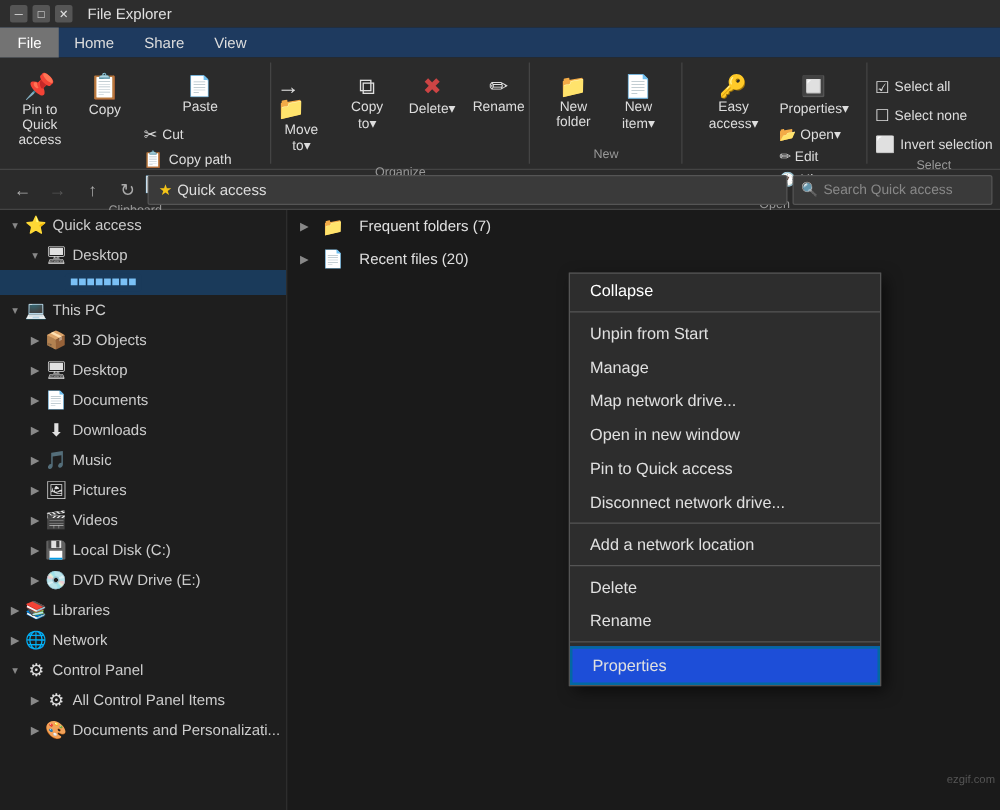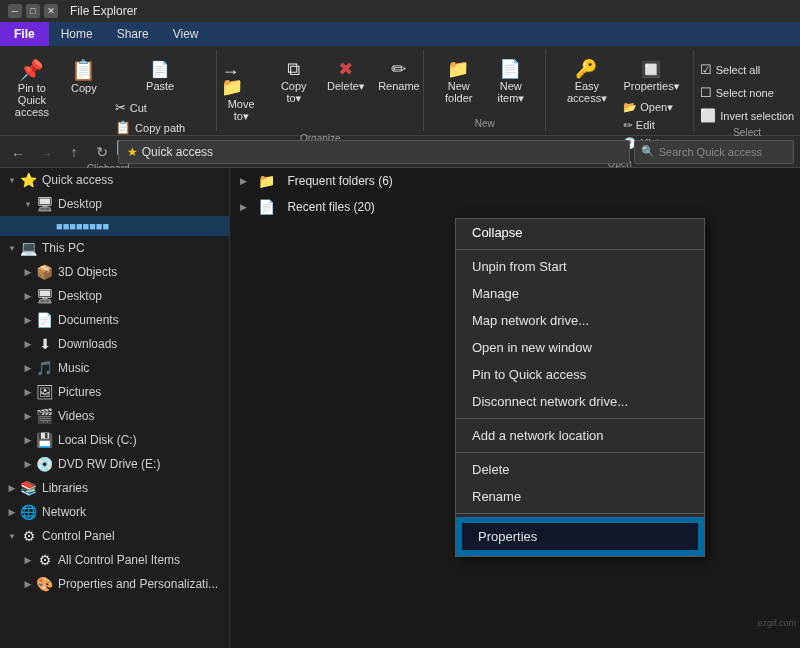--- a/index.html
+++ b/index.html
@@ -39,27 +39,27 @@
     }
 
     
     .menu-bar {
       height: 24px;
       background: #1e3a5f;
       display: flex;
       align-items: stretch;
     }
     .menu-file {
-      background: #6d28d9;
+      background: #737373;
       color: white;
       padding: 12px 14px;
       display: flex;
       align-items: center;
       font-size: 12px;
-      font-weight: 700;
+      font-weight: 400;
     }
     .menu-item {
       padding: 3px 12px;
       display: flex;
       align-items: center;
       font-size: 12px;
       color: #ddd;
       cursor: pointer;
     }
 
@@ -274,22 +274,22 @@
     .ctx-item.bold {
       font-weight: 400;
       color: #ffffff;
     }
     .ctx-separator {
       height: 1px;
       background: #555;
       margin: 3px 0;
     }
     .ctx-item.highlighted {
-      border: 6px solid #0369a1;
-      background: #0f172a;
+      border: 2px solid #0369a1;
+      background: #1d4ed8;
       color: #e0e0e0;
     }
 
     
     .sidebar::-webkit-scrollbar { width: 6px; }
     .sidebar::-webkit-scrollbar-track { background: #1e1e1e; }
     .sidebar::-webkit-scrollbar-thumb { background: #444; }
 
     .watermark {
       position: absolute;
@@ -563,31 +563,31 @@
 
     <div class="sidebar-item indent-2">
       <span class="expand-arrow">▶</span>
       <span class="sidebar-icon">⚙</span>
       <span class="sidebar-label">All Control Panel Items</span>
     </div>
 
     <div class="sidebar-item indent-2">
       <span class="expand-arrow">▶</span>
       <span class="sidebar-icon">🎨</span>
-      <span class="sidebar-label">Properties and Personalizati...</span>
+      <span class="sidebar-label">Documents and Personalizati...</span>
     </div>
 
   </div>
 
   <div class="right-panel">
 
     <div class="folder-item">
       <span class="expand-tri">▶</span>
       <span style="font-size:14px;margin-right:6px;">📁</span>
-      <span>Frequent folders (6)</span>
+      <span>Frequent folders (7)</span>
     </div>
 
     <div class="folder-item">
       <span class="expand-tri">▶</span>
       <span style="font-size:14px;margin-right:6px;">📄</span>
       <span>Recent files (20)</span>
     </div>
 
     <div class="context-menu">
       <div class="ctx-item bold">Collapse</div>

